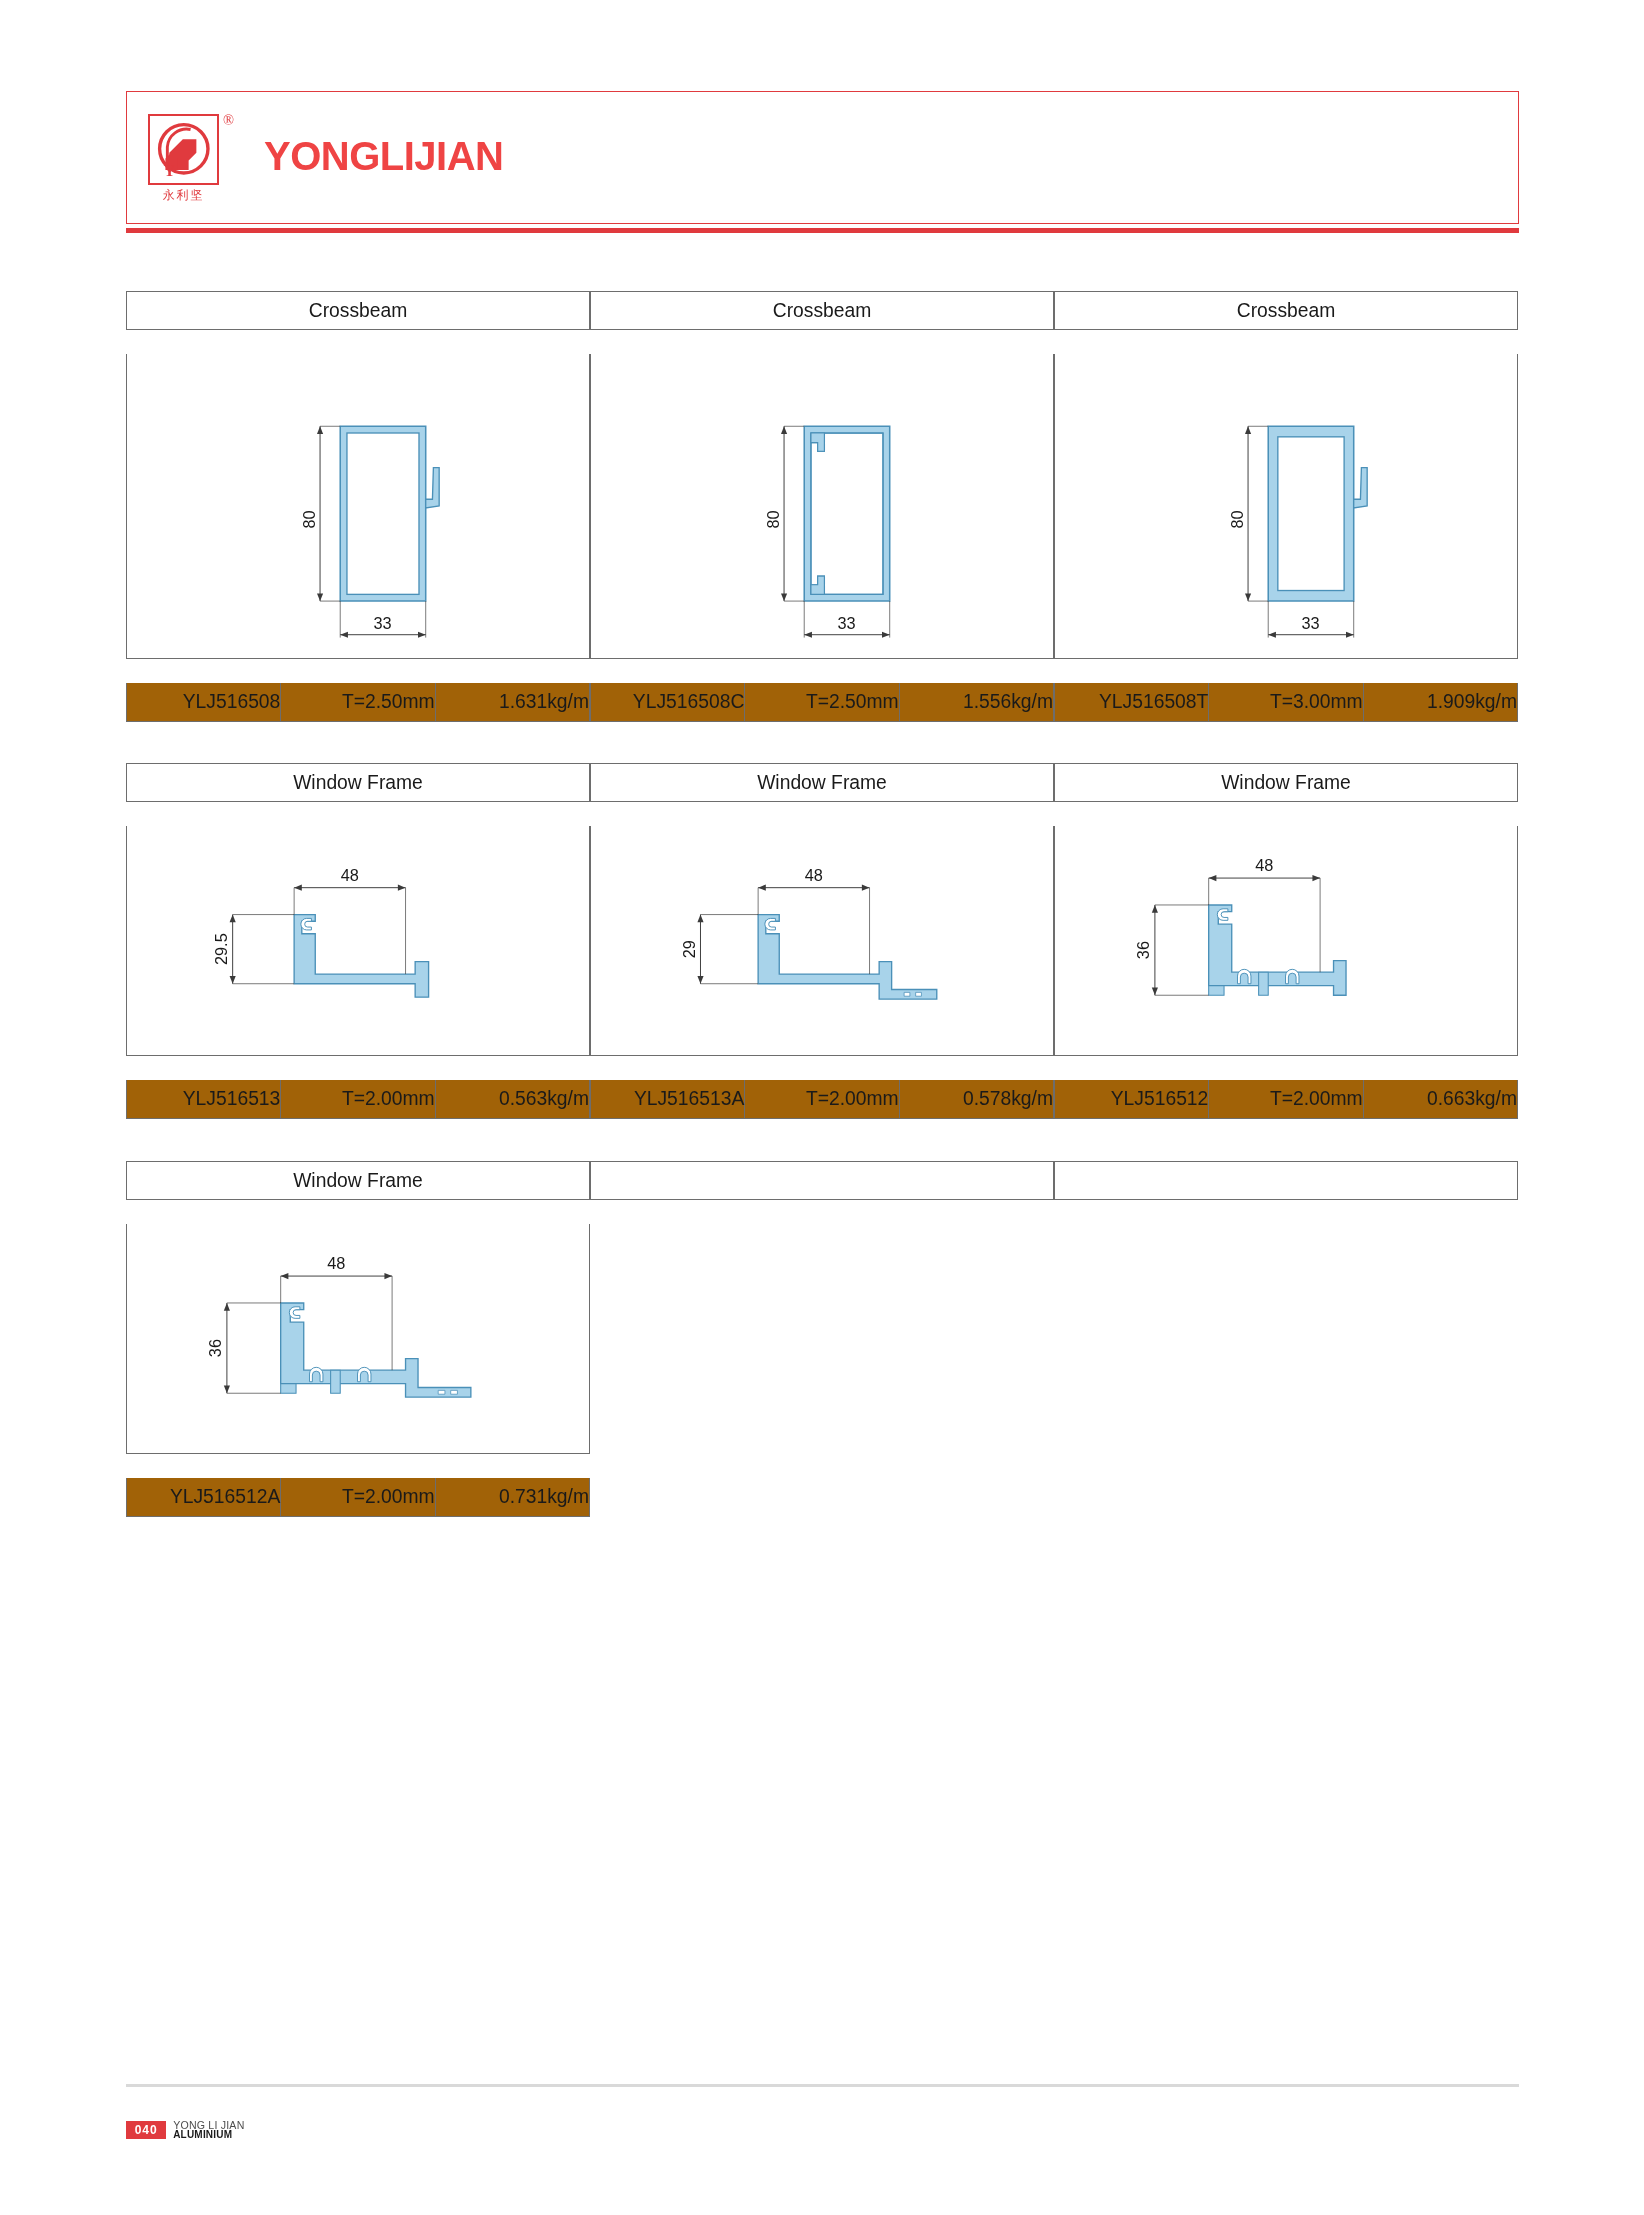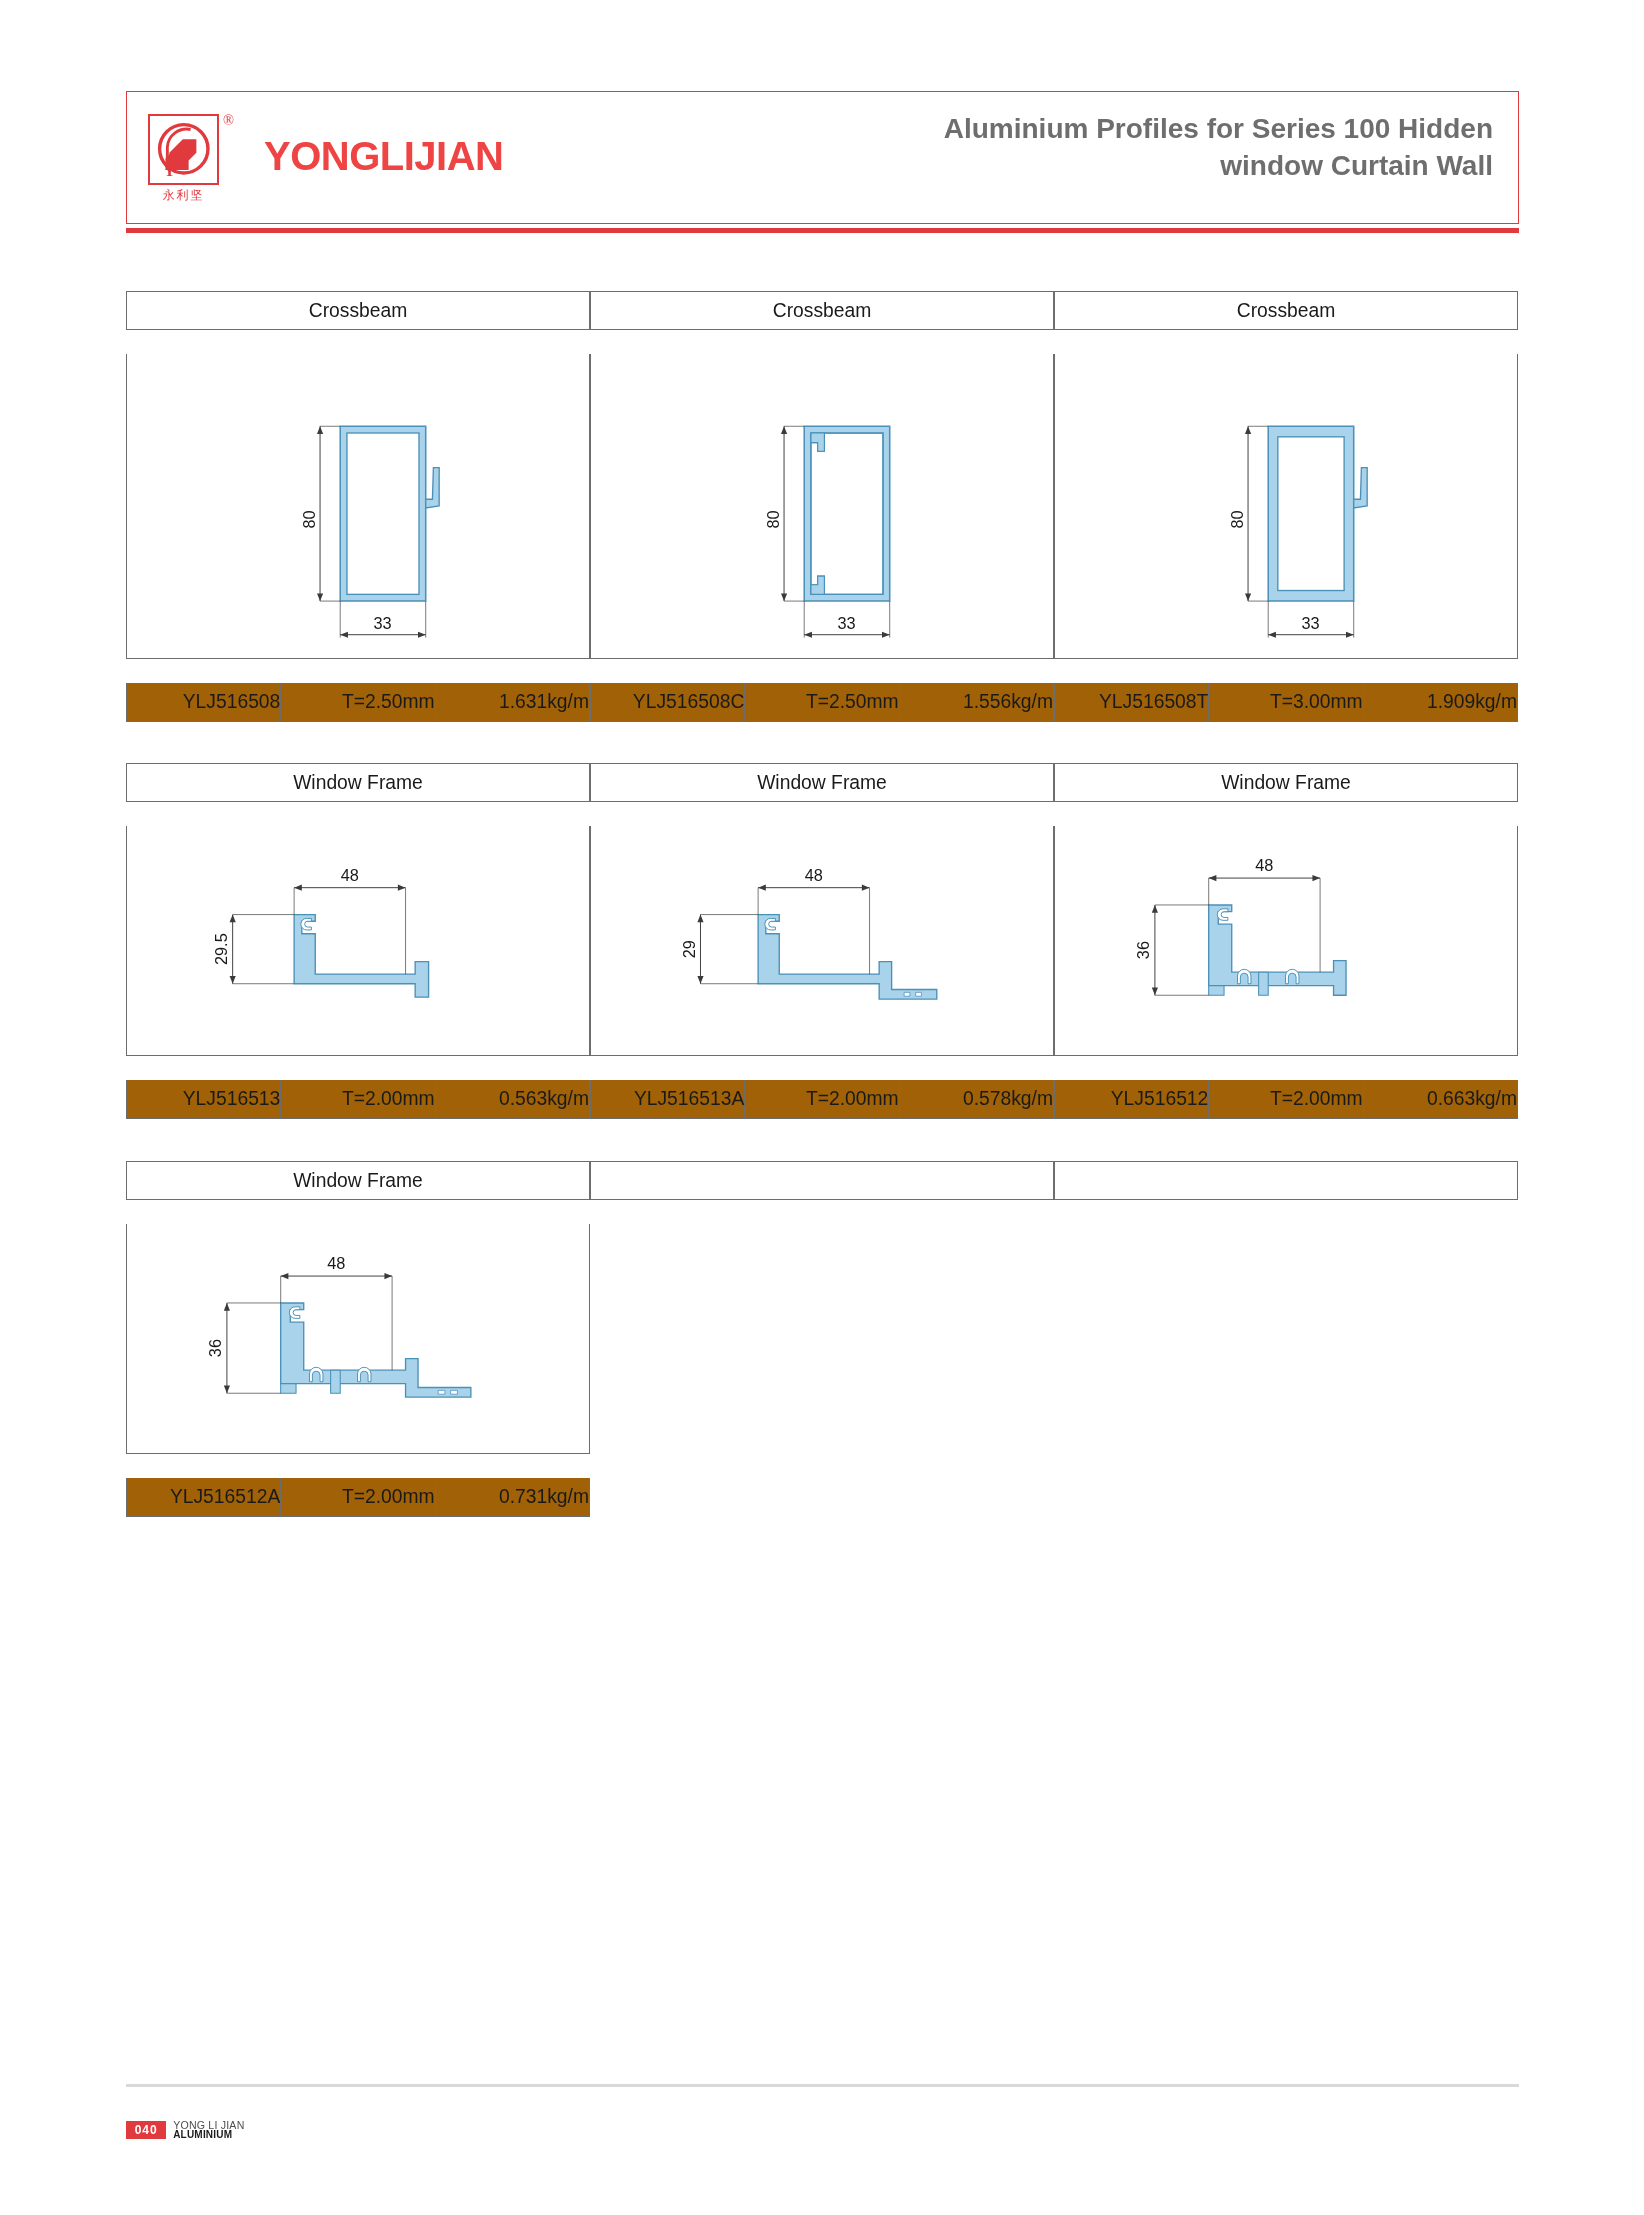--- a/index.html
+++ b/index.html
@@ -115,24 +115,20 @@
         <circle cx="37" cy="36" r="25" fill="none" stroke="#e03a3e" stroke-width="3.5"></circle>
         <path d="M20 46 L20 34 A20 20 0 0 1 44 16" fill="none" stroke="#e03a3e" stroke-width="3"></path>
         <path d="M22 58 L22 40 L36 26 L50 26 L50 40 L42 48 L42 58 Z" fill="#e03a3e"></path>
         <path d="M18 46 L30 34 L30 58 L18 58 Z" fill="#e03a3e"></path>
         <text x="16" y="64" font-size="17" font-weight="bold" fill="#e03a3e" font-family="Liberation Serif, serif">Y</text>
       </svg>
       <span class="logo-reg">®</span>
       <span class="logo-cn">永利坚</span>
     </div>
     <span class="logo-text">YONGLIJIAN</span>
-  </div>
-  <div class="header-title">
-    <div>Aluminium Profiles for Series 100 Hidden</div>
-    <div>window Curtain Wall</div>
   </div>
 </div>
 <div class="header-rule"></div>
 
 <div class="sheet">
 
   <div class="block">
     <div class="row">
       <div class="cellcol">
           <div class="hdr-cell">Crossbeam</div>

